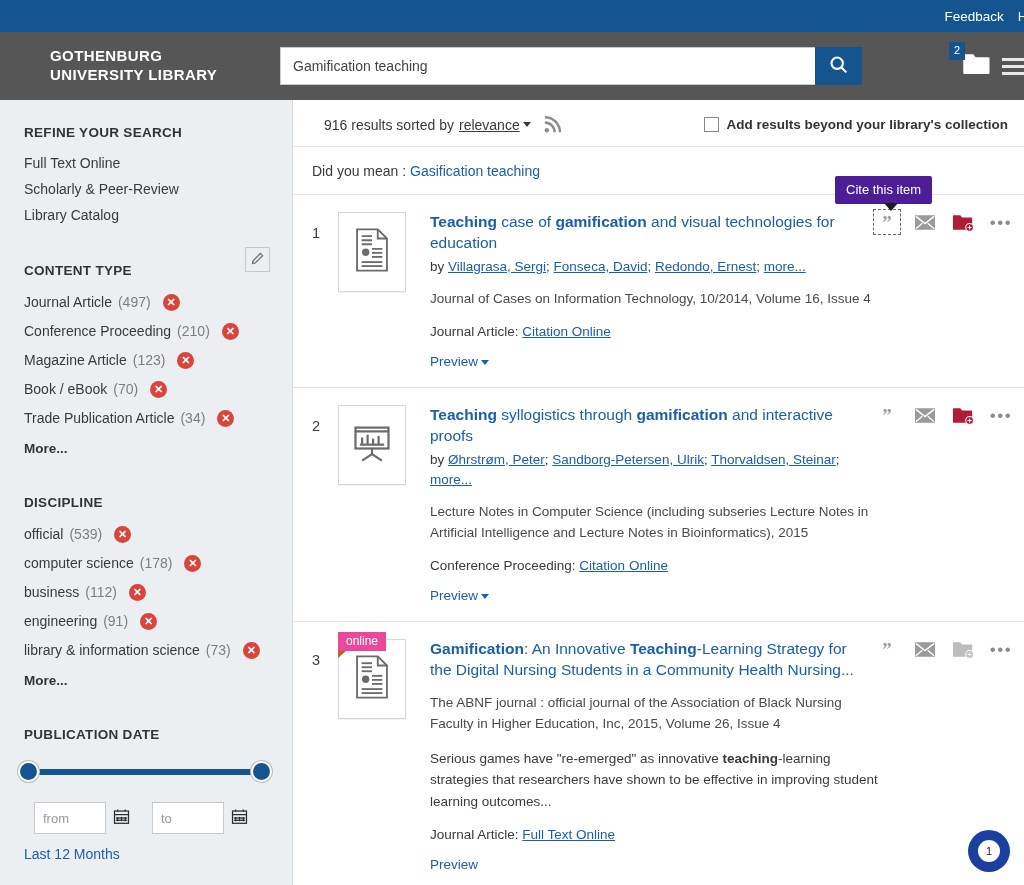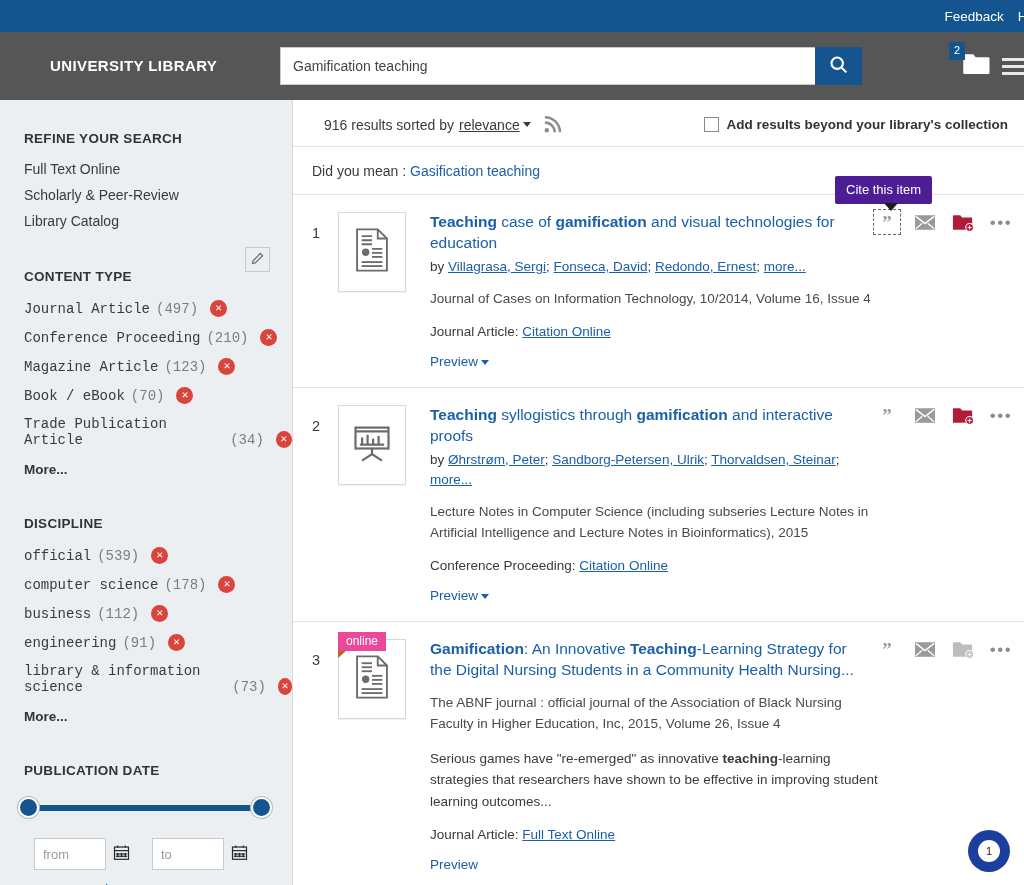--- a/index.html
+++ b/index.html
@@ -99,21 +99,21 @@
   .hamburger span { display: block; width: 26px; height: 3px; background: #e8e8e8; }
 
   
   .body-wrap { display: flex; height: 785px; }
 
   
   .sidebar {
     width: 293px;
     background: #eceff1;
     border-right: 1px solid #d6d9db;
-    padding: 10px 0 0 0;
+    padding: 4px 0 0 0;
     position: relative;
     overflow: hidden;
   }
   .facet-head {
     font-size: 13.5px;
     font-weight: bold;
     color: #333;
     letter-spacing: .3px;
     padding: 21px 0 10px 24px;
   }
@@ -130,26 +130,25 @@
   .facet-link {
     display: block;
     font-size: 14px;
     color: #3a3a3a;
     padding: 5px 0 5px 24px;
     text-decoration: none;
     cursor: pointer;
   }
   .facet-row {
     display: flex;
-    align-items: flex-end;
+    align-items: flex-start;
     padding: 6px 0 6px 24px;
     font-size: 14px;
     color: #3a3a3a;
     gap: 6px;
-    font-family: Liberation Mono, monospace;
   }
   .facet-row .cnt { color: #7d7d7d; }
   .facet-name { cursor: pointer; }
   .x-icon {
     width: 17px; height: 17px;
     border-radius: 50%;
     background: #d9453c;
     color: #fff;
     font-size: 11px;
     font-weight: bold;
@@ -404,20 +403,21 @@
 </head>
 <body>
 
 <div class="utility-bar">
   <a class="utility-link" href="#">Feedback</a>
   <a class="utility-link cut" href="#">Hel</a>
 </div>
 
 <div class="header">
   <div class="brand">
+    <div>GOTHENBURG</div>
     <div>UNIVERSITY LIBRARY</div>
   </div>
 
   <div class="searchwrap">
     <input class="search-input" type="text" value="Gamification teaching" style="">
     <button class="search-btn">
       <span>
         <svg width="21" height="21" viewBox="0 0 24 24" fill="none" stroke="#ffffff" stroke-width="2.4">
           <circle cx="10.5" cy="10.5" r="6.5"></circle>
           <line x1="15.3" y1="15.3" x2="21" y2="21"></line>

